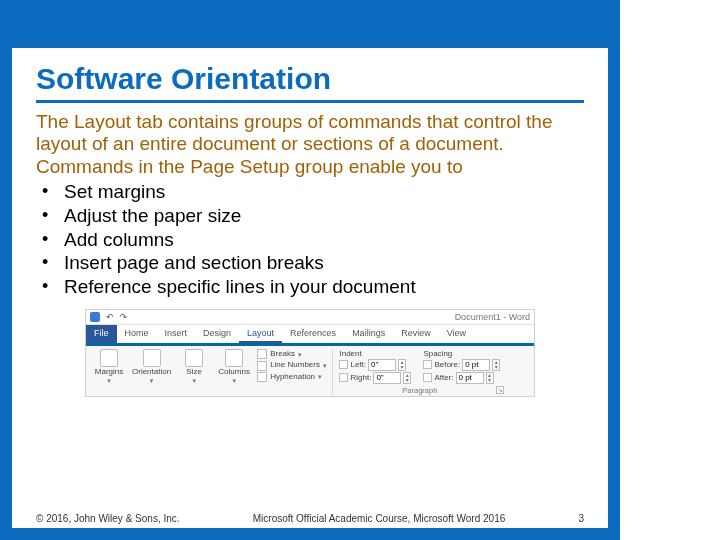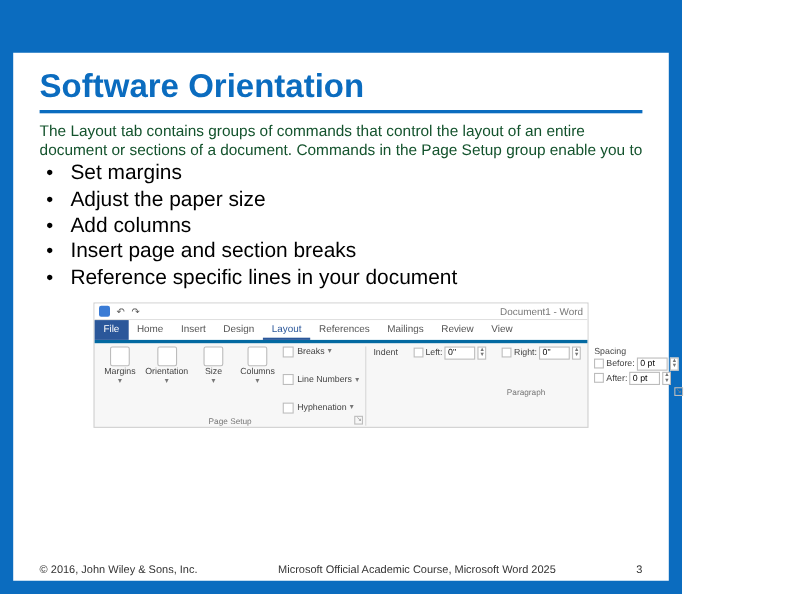--- a/index.html
+++ b/index.html
@@ -13,23 +13,23 @@
   }
   .title {
     color: #0b6cbf;
     font-size: 30px;
     font-weight: 600;
     padding-bottom: 4px;
     border-bottom: 3px solid #0b6cbf;
     margin-bottom: 8px;
   }
   .intro {
-    font-size: 14px;
+    font-size: 19px;
     line-height: 1.18;
-    color: #14532d;
+    color: #a16207;
   }
   ul.bullets {
     list-style: none;
     margin-top: 2px;
   }
   ul.bullets li {
     font-size: 19px;
     line-height: 1.25;
     padding-left: 28px;
     position: relative;
@@ -193,44 +193,40 @@
             <span>Orientation</span>
           </div>
           <div class="bigbtn arrow">
             <span class="bicon"></span>
             <span>Size</span>
           </div>
           <div class="bigbtn arrow">
             <span class="bicon"></span>
             <span>Columns</span>
           </div>
-          <div style="display:flex;flex-direction:column;gap:15px;">
+          <div style="display:flex;flex-direction:column;gap:1px;">
             <div class="smallbtn arrow">
               <span class="sicon"></span>
               <span>Breaks</span>
             </div>
             <div class="smallbtn arrow">
               <span class="sicon"></span>
               <span>Line Numbers</span>
             </div>
             <div class="smallbtn arrow">
               <span class="sicon"></span>
               <span>Hyphenation</span>
             </div>
           </div>
         </div>
-        <div class="group-label">
-          <span>Page Setup</span>
-          <span class="launcher">↘</span>
-        </div>
       </div>
 
       <div class="group">
         <div class="row" style="gap:12px;">
-          <div style="display:flex;flex-direction:row;gap:14px;">
+          <div style="display:flex;flex-direction:column;gap:1px;">
             <div class="kv">Indent</div>
             <div class="kv">
               <span class="ii"></span>
               <span>Left:</span>
               <input value="0&quot;" style="">
               <span class="spin">
                   <div>▴</div>
                   <div>▾</div>
                 </span>
             </div>
@@ -269,17 +265,17 @@
         <div class="group-label">
           <span>Paragraph</span>
           <span class="launcher">↘</span>
         </div>
       </div>
     </div>
   </div>
 
   <div class="footer">
     <span class="c">© 2016, John Wiley &amp; Sons, Inc.</span>
-    <span class="m">Microsoft Official Academic Course, Microsoft Word 2025</span>
+    <span class="m">Microsoft Official Academic Course, Microsoft Word 2016</span>
     <span class="p">3</span>
   </div>
 
 </div>
 
 </body></html>

